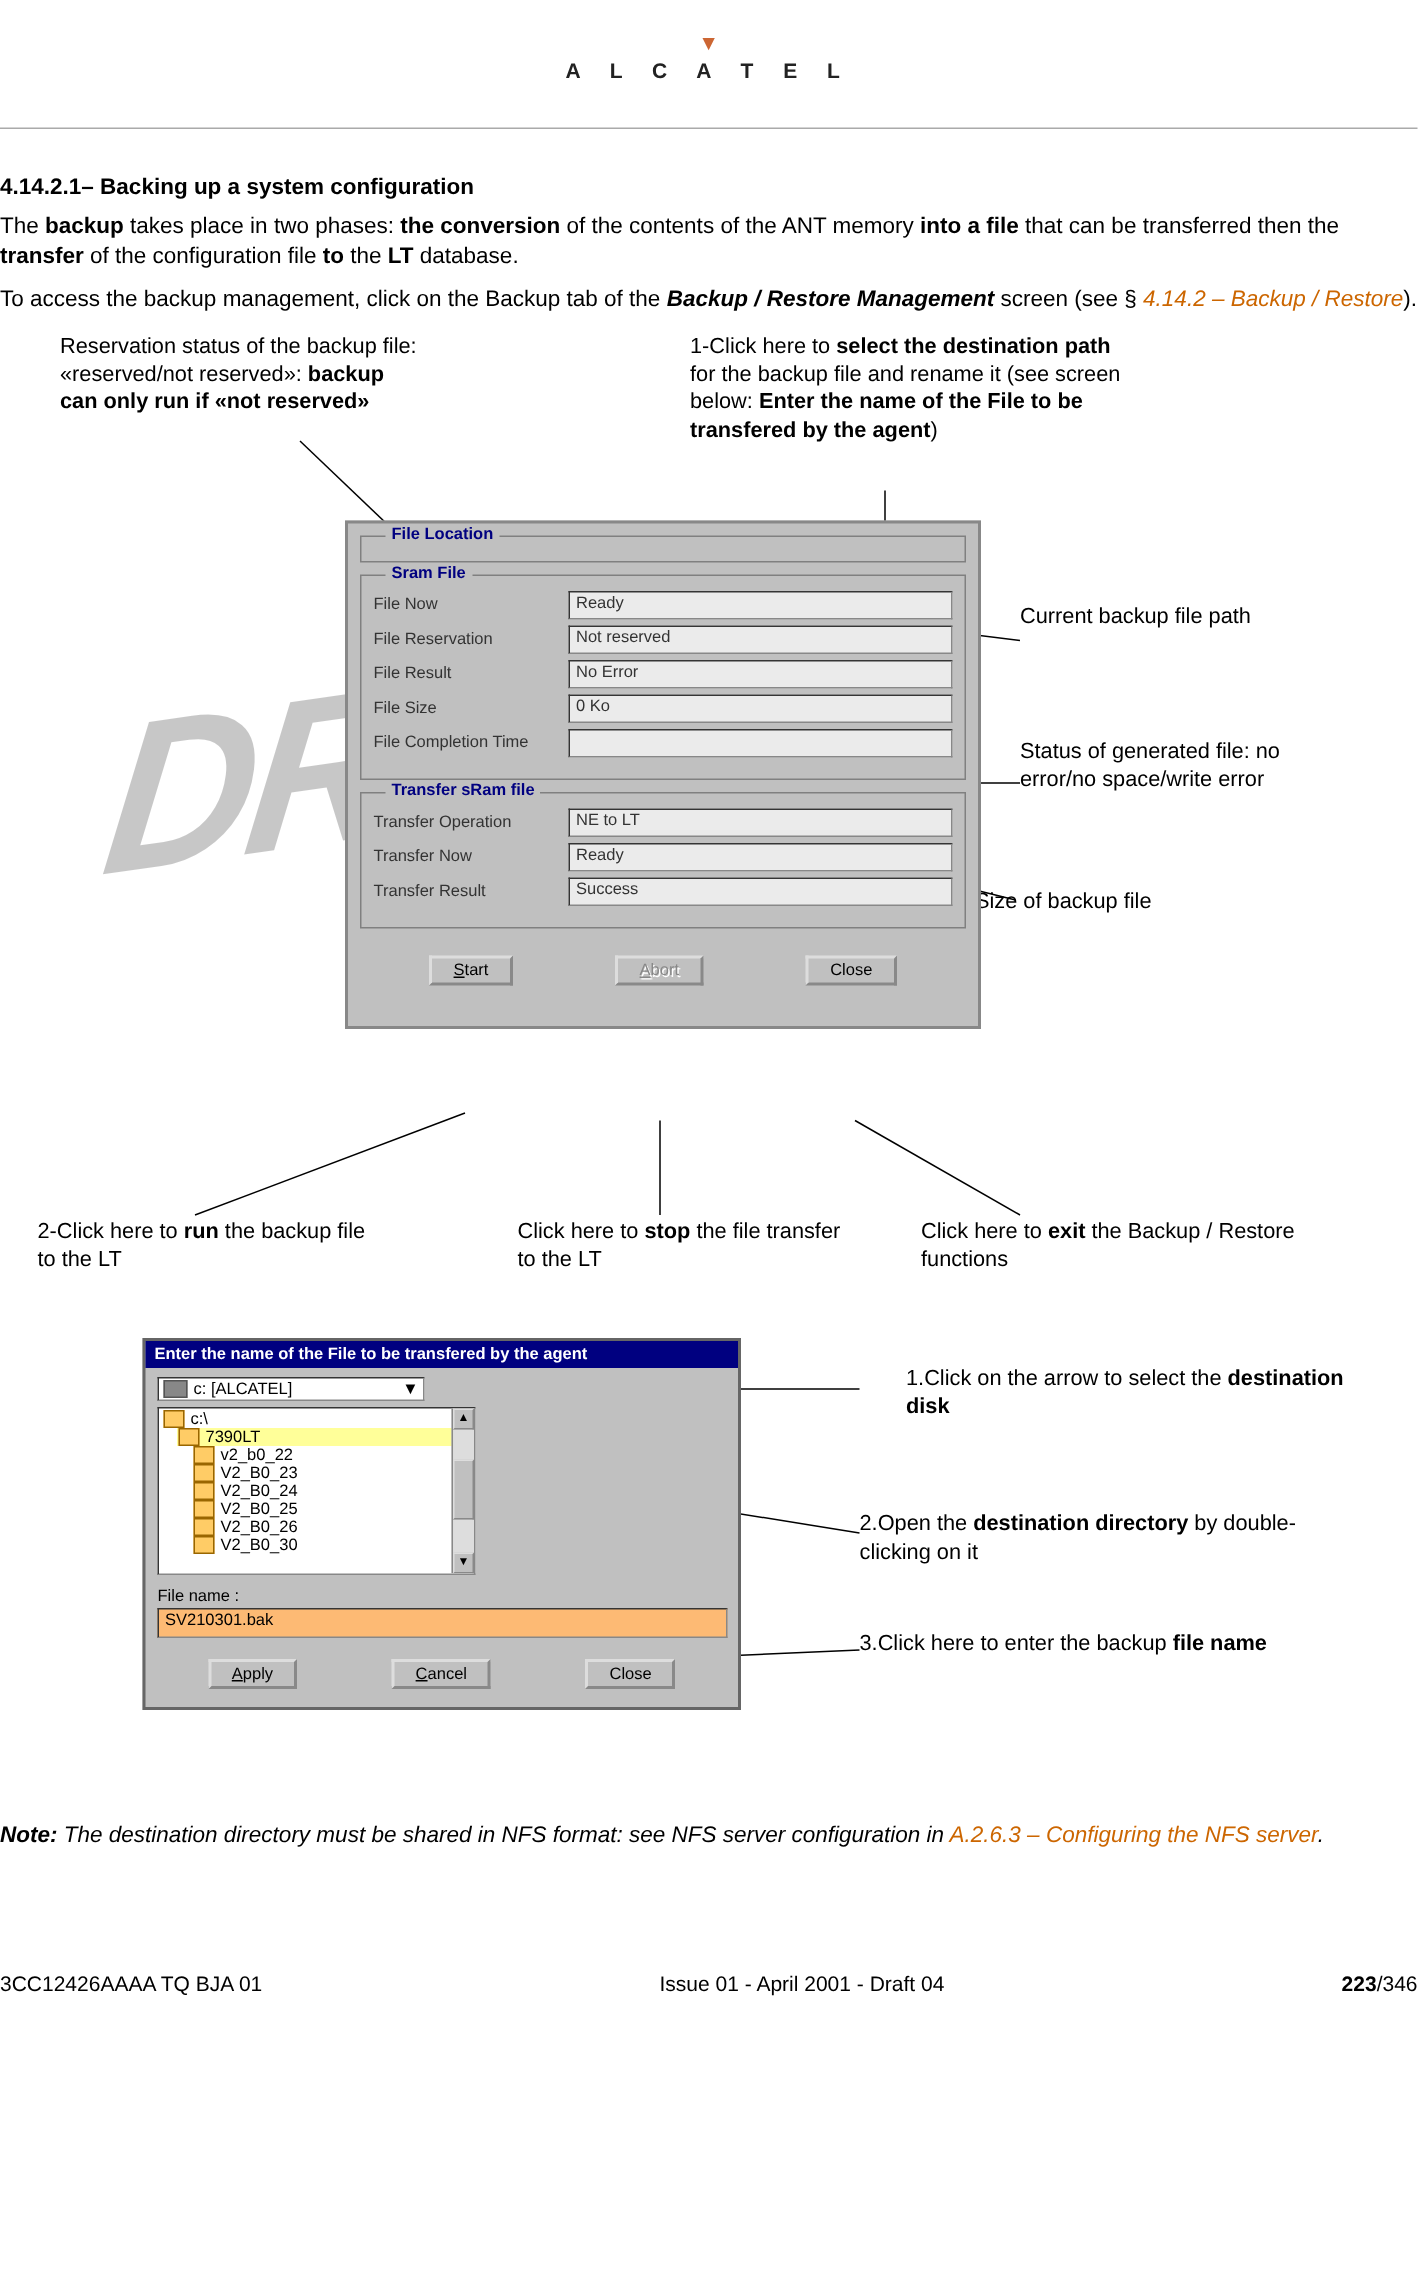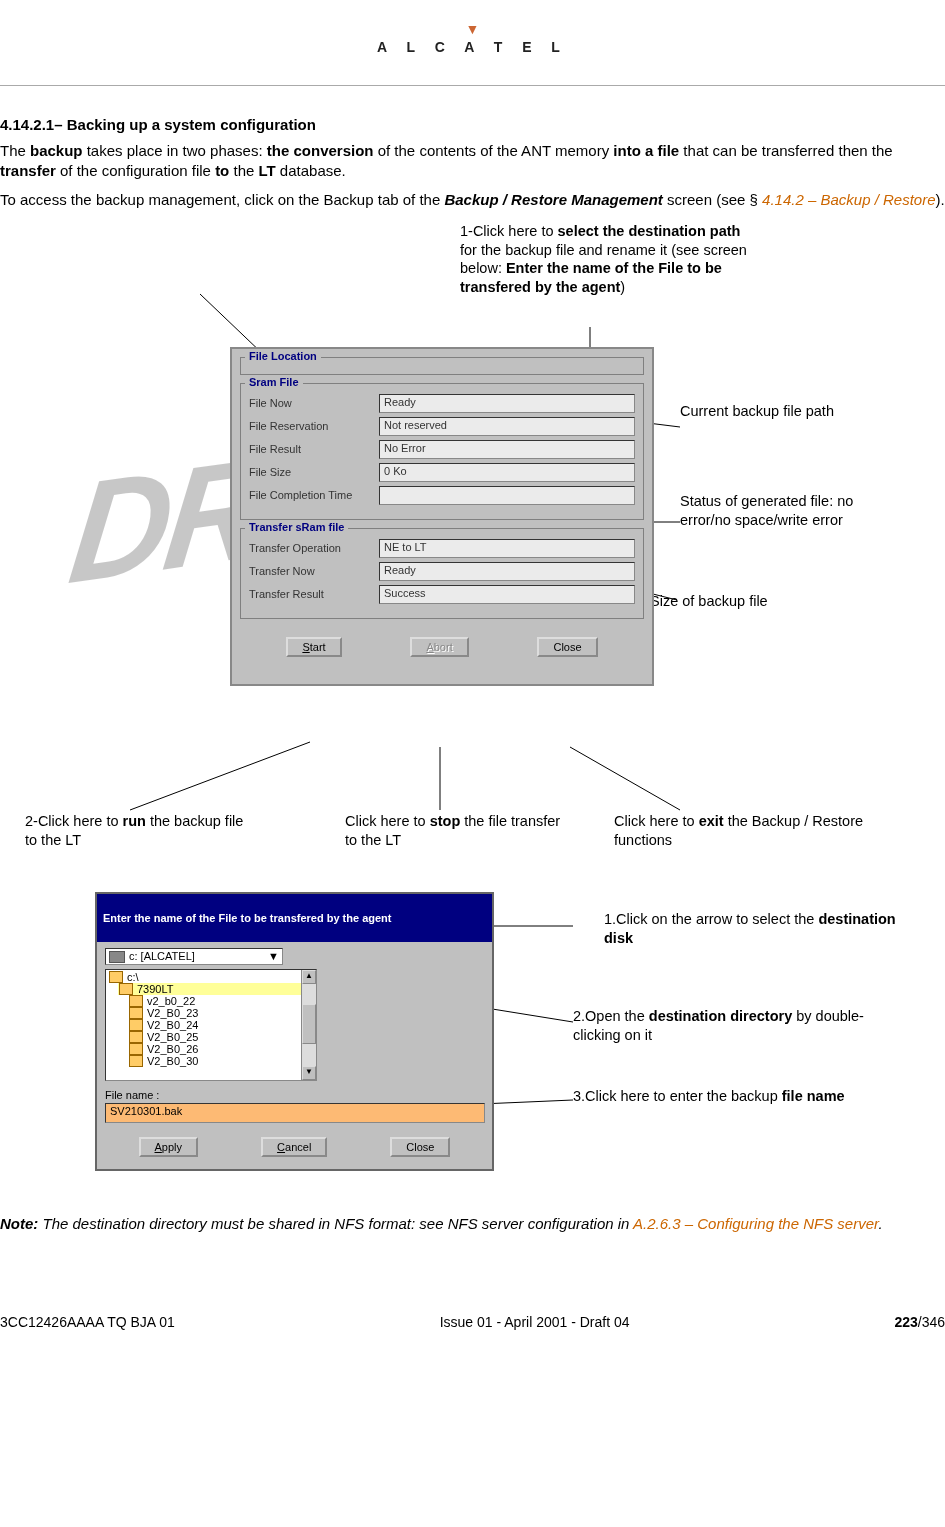--- a/index.html
+++ b/index.html
@@ -83,21 +83,21 @@
     }
     .groupbox {
       border: 1px solid #808080;
       margin: 8px;
       padding: 6px 8px 10px 8px;
       position: relative;
     }
     .grouplabel {
       position: absolute;
       top: -8px;
-      left: 4px;
+      left: 16px;
       background: #c0c0c0;
       color: #000080;
       font-weight: bold;
       padding: 0 4px;
       font-size: 11px;
       text-align: center;
     }
     .field-row {
       display: flex;
       align-items: center;
@@ -163,21 +163,21 @@
       left: 95px;
       width: 395px;
       background: #c0c0c0;
       border: 2px solid #666;
       font-family: "MS Sans Serif", Tahoma, sans-serif;
       font-size: 11px;
     }
     .titlebar {
       background: #000080;
       color: #fff;
-      padding: 18px 6px;
+      padding: 3px 6px;
       font-weight: bold;
       font-size: 11px;
     }
     .drive-select {
       margin: 6px 8px 4px 8px;
       background: #fff;
       border: 1px inset #888;
       padding: 1px 3px;
       width: 170px;
       display: flex;
@@ -321,20 +321,25 @@
       <line x1="200" y1="72" x2="420" y2="282" stroke="#000" stroke-width="1"></line>
       <line x1="590" y1="105" x2="590" y2="160" stroke="#000" stroke-width="1"></line>
       <line x1="680" y1="205" x2="430" y2="174" stroke="#000" stroke-width="1"></line>
       <line x1="680" y1="300" x2="510" y2="300" stroke="#000" stroke-width="1"></line>
       <line x1="677" y1="378" x2="460" y2="324" stroke="#000" stroke-width="1"></line>
       <line x1="130" y1="588" x2="310" y2="520" stroke="#000" stroke-width="1"></line>
       <line x1="440" y1="588" x2="440" y2="525" stroke="#000" stroke-width="1"></line>
       <line x1="680" y1="588" x2="570" y2="525" stroke="#000" stroke-width="1"></line>
     </svg>
 
+    <div class="annot annot-left-top">
+      <span>Reservation status of the backup file:</span><br>
+      <span>«reserved/not reserved»: </span><span class="bold">backup</span><br>
+      <span class="bold">can only run if «not reserved»</span>
+    </div>
     <div class="annot annot-right-top">
       <span>1-Click here to </span><span class="bold">select the destination path</span><br>
       <span>for the backup file and rename it (see screen</span><br>
       <span>below: </span><span class="bold">Enter the name of the File to be</span><br>
       <span class="bold">transfered by the agent</span><span>)</span>
     </div>
     <div class="annot annot-curpath">Current backup file path</div>
     <div class="annot annot-status">Status of generated file: no error/no space/write error</div>
     <div class="annot annot-size">Size of backup file</div>
     <div class="annot annot-start">

